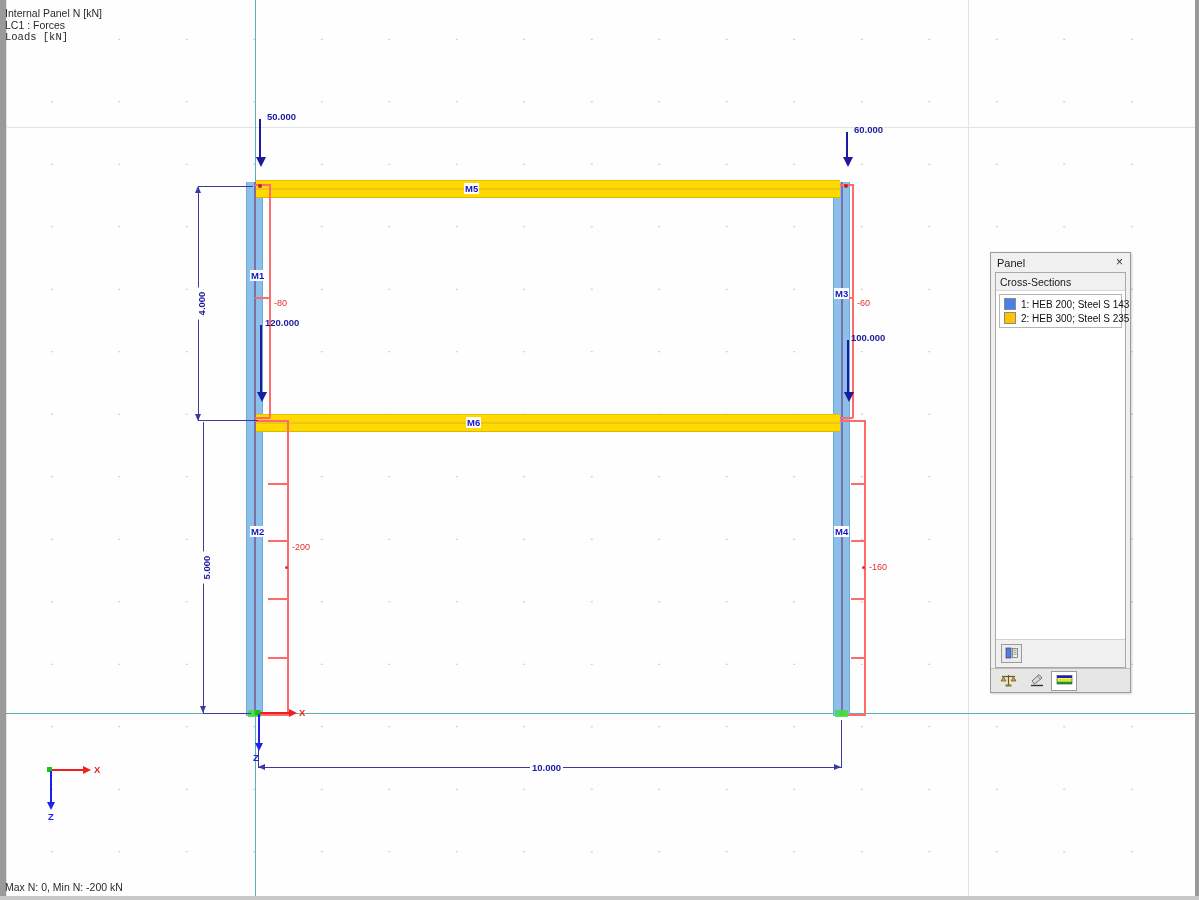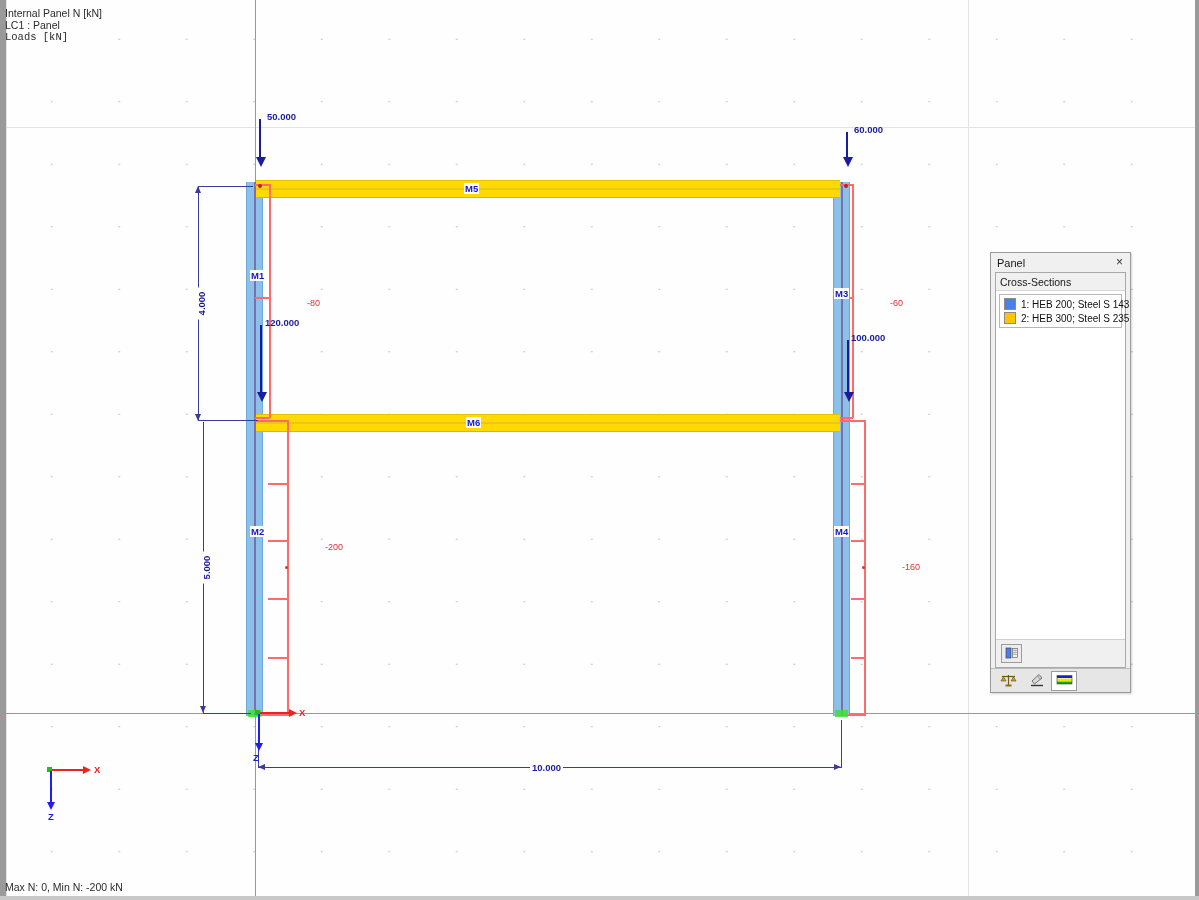--- a/index.html
+++ b/index.html
@@ -134,21 +134,20 @@
   }
   .nf-line.v { width: 1.5px; }
   .nf-line.h { height: 1.5px; }
 
   .nf-val {
     position: absolute;
     color: #e03030;
     font-size: 9px;
     white-space: nowrap;
     line-height: 10px;
-    margin-left: 33px;
   }
   .nf-dot {
     position: absolute;
     width: 3px; height: 3px;
     background: #e03030;
     border-radius: 50%;
   }
 
   
   .load-shaft {
@@ -494,21 +493,21 @@
     <div class="ax-shaft-x" style="left:46px; top:769px; width:32px;"></div>
     <div class="ax-head-x" style="left:77px; top:766px;"></div>
     <div class="ax-lbl-x" style="left:88px; top:764px;">X</div>
     <div class="ax-shaft-z" style="left:44px; top:771px; height:32px;"></div>
     <div class="ax-head-z" style="left:41px; top:802px;"></div>
     <div class="ax-lbl-z" style="left:42px; top:811px;">Z</div>
 
   </div>
 
   <div class="hdr" style="top:7px;">Internal Panel N [kN]</div>
-  <div class="hdr" style="top:19px;">LC1 : Panel</div>
+  <div class="hdr" style="top:19px;">LC1 : Forces</div>
   <div class="hdr" style="top:31px;font-family:Liberation Mono, monospace;">Loads [kN]</div>
 
   <div class="footer-status">Max N: 0, Min N: -200 kN</div>
 
   <div class="panel">
 
     <div class="panel-titlebar">
       <div class="panel-title">Panel</div>
       <div class="panel-close">×</div>
     </div>

